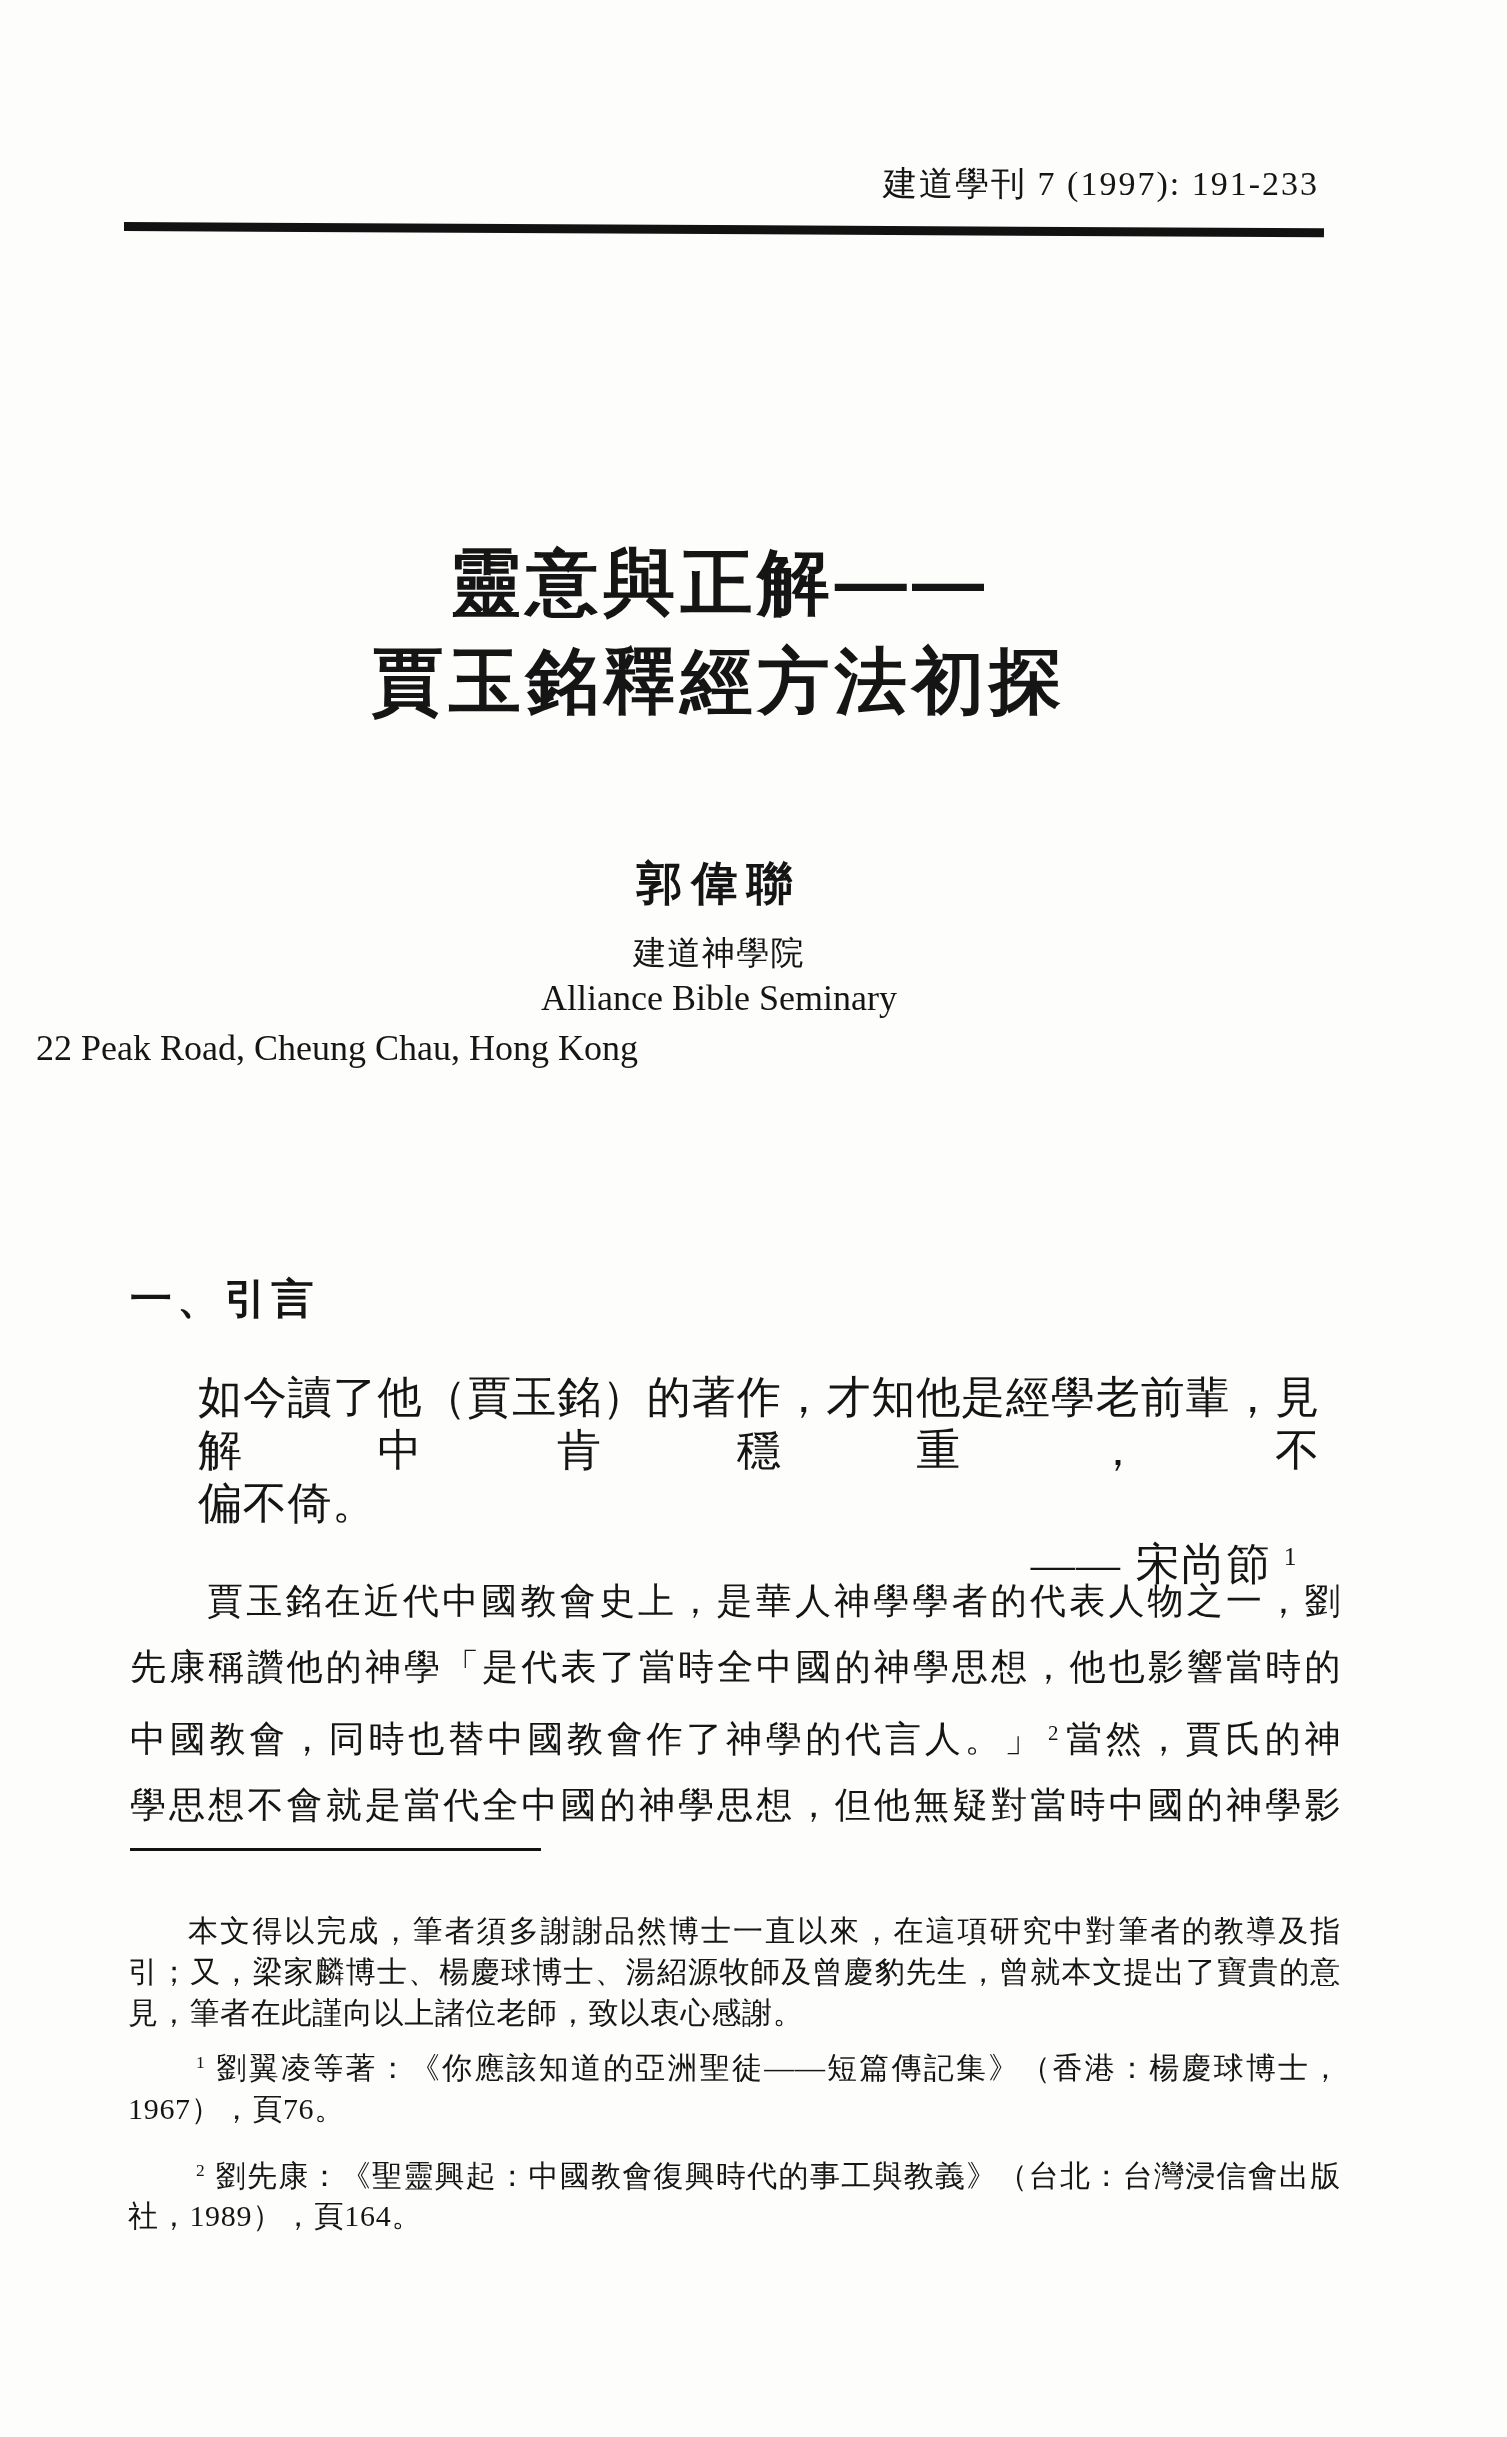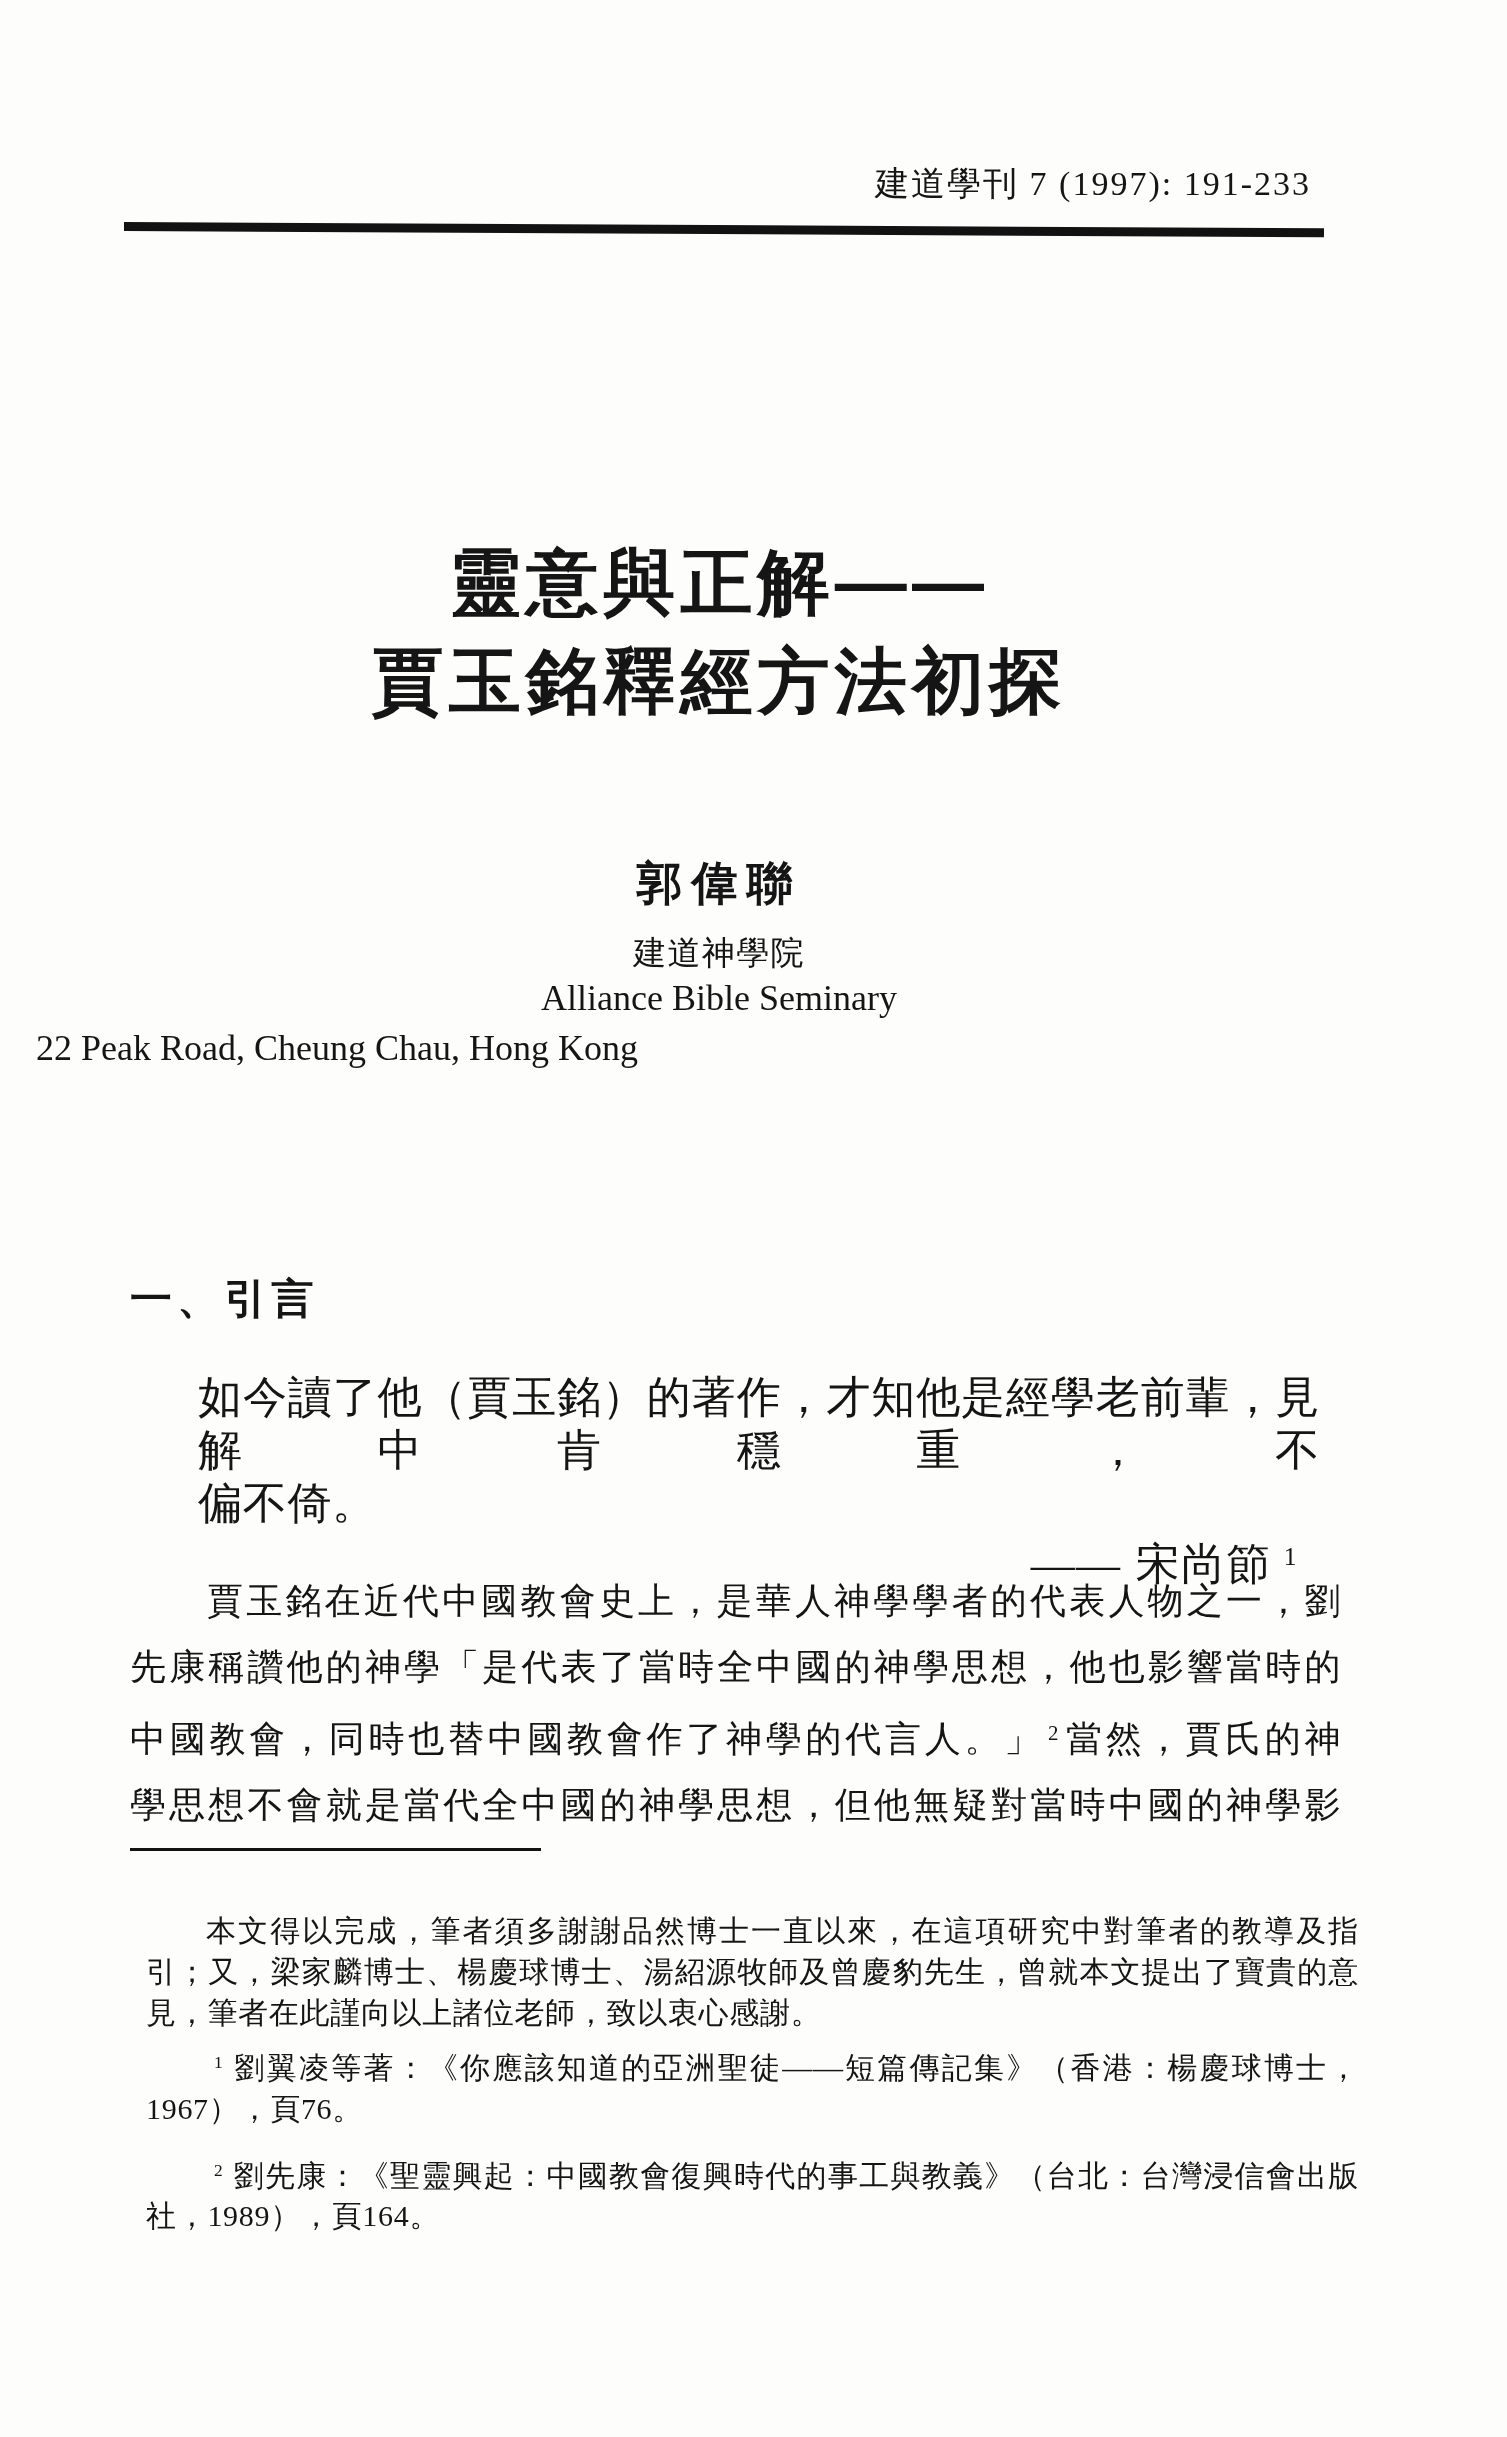--- a/index.html
+++ b/index.html
@@ -7,21 +7,21 @@
     position:relative;
     width:1507px;height:2438px;
     background:#fdfdfc;
     color:#151515;
     font-family:"Liberation Serif","DejaVu Serif",serif;
     overflow:hidden;
   }
   .abs{position:absolute;}
 
   .citation{
-    top:161px;right:196px;
+    top:161px;right:188px;
     font-size:34px;letter-spacing:2px;white-space:nowrap;
   }
   .rule{
     top:222px;left:124px;width:1200px;height:8.5px;
     background:#121212;transform:rotate(0.3deg);transform-origin:left center;
   }
   .title-block{
     top:533px;left:36px;width:1366px;text-align:center;
     font-family:"Liberation Sans","DejaVu Sans",sans-serif;
     font-weight:700;font-size:72px;line-height:99px;letter-spacing:5.2px;
@@ -55,21 +55,21 @@
   .attribution{text-align:right;padding-right:23.4px;letter-spacing:1.3px;}
   .attribution .dash{margin-right:14.3px;}
 
   sup.marker{
     font-size:0.58em;vertical-align:0.55em;letter-spacing:0;
   }
   .inline-sup{margin:0 6.5px 0 3.9px;}
 
   .fn-rule{top:1848px;left:130px;width:411px;height:3.3px;background:#121212;}
 
-  .footnotes{top:1910px;left:146px;width:1213px;
+  .footnotes{top:1910px;left:128px;width:1213px;
     font-size:30px;line-height:41px;letter-spacing:0.7px;}
   .fn-group{margin:0;}
   .fn-first{text-indent:68px;}
   .ack-first{text-indent:60px;}
   .fn1{margin-top:9px;}
   .fn2{margin-top:21px;}
   .fn-group sup.marker{margin-right:10.4px;}
 </style>
 </head>
 <body>

